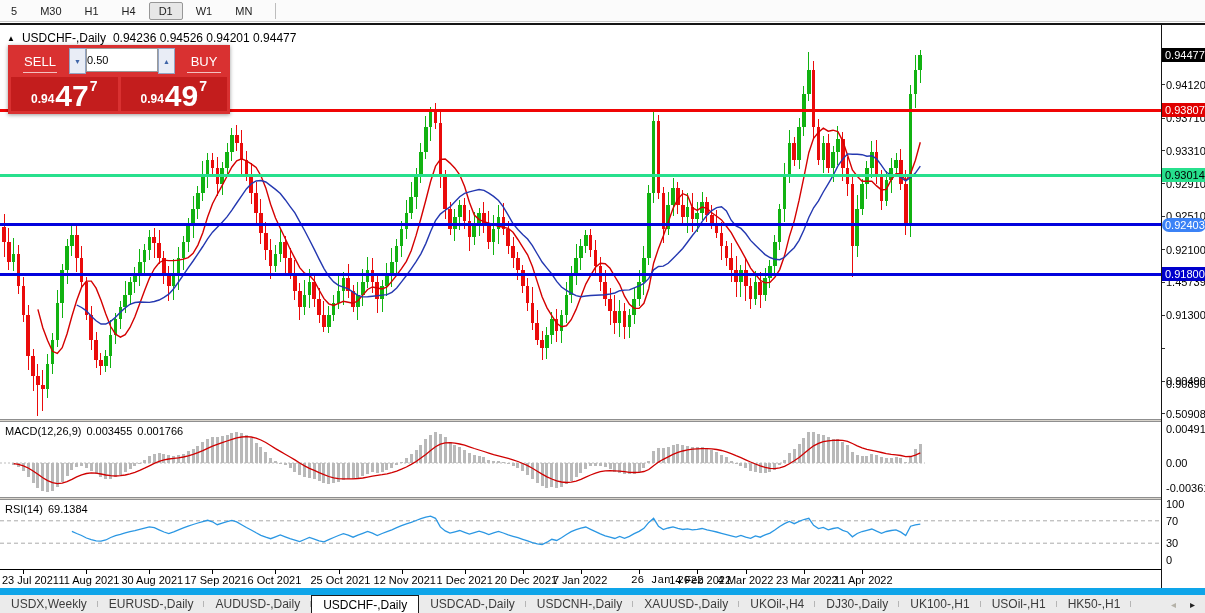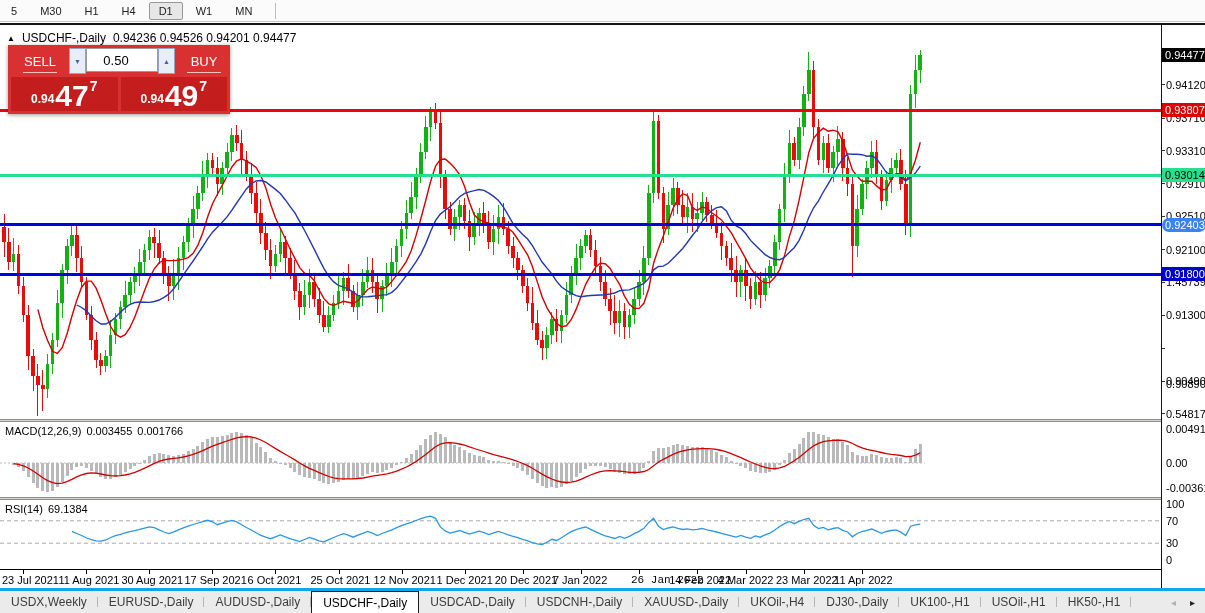--- a/index.html
+++ b/index.html
@@ -41,40 +41,40 @@
 
   .trade { position:absolute; top:20px; left:8px; width:222px; z-index:6;
     background:#d93131; padding:3px; box-shadow:0 1px 4px rgba(0,0,0,.4); }
   .trade-row1 { display:grid; grid-template-columns:58px 17px 72px 17px 58px; height:26px; }
   .trade-btn { color:#fff; font-size:13px; display:flex; align-items:center;
     justify-content:center; position:relative; cursor:pointer; }
   .trade-btn::after { content:""; position:absolute; bottom:1px; width:34px; height:1px; background:#f3c1c1; }
   .spin-btn { background:#e9edf6; border:1px solid #93a5c4; color:#3f65a8; font-size:7px;
     display:flex; align-items:center; justify-content:center; cursor:pointer; }
   .vol-input { width:72px; height:24px; border:1px solid #9a9a9a; background:#fff;
-    text-align:center; padding-right:12px; font-size:13px; font-family:inherit; }
+    text-align:left; padding-right:12px; font-size:11px; font-family:inherit; }
   .trade-row2 { display:grid; grid-template-columns:1fr 1fr; gap:3px; margin-top:3px; height:34px; }
   .price-box { background:#c31d1d; color:#fff; display:flex; align-items:flex-end;
     justify-content:center; padding-bottom:3px; }
   .price-prefix { font-size:12px; font-weight:bold; margin-bottom:2px; }
   .price-big { font-size:30px; font-weight:bold; line-height:25px; margin:0 1px; }
   .price-sup { font-size:14px; font-weight:bold; margin-bottom:14px; }
 
   .ind-label { position:absolute; top:3px; left:5px; font-size:11px; color:#000;
     display:flex; gap:5px; z-index:4; }
 
   
   .date-axis { position:absolute; top:544px; left:0; width:1161px; height:21px;
     border-top:1px solid #000; background:#fff; }
   .date-label { position:absolute; top:4px; font-size:11px; color:#000; white-space:nowrap; }
   .date-tick { position:absolute; top:0; width:1px; height:4px; background:#000; }
 
   
   .tabs { position:absolute; top:588px; left:0; width:1205px; height:25px;
-    background:#ebebeb; border-top:3px solid #0ea5e9; display:flex; align-items:stretch;
+    background:#ebebeb; border-top:7px solid #0ea5e9; display:flex; align-items:stretch;
     font-size:12px; color:#3c3c3c; }
   .tab { display:flex; align-items:center; padding:0 11px; position:relative; cursor:pointer; }
   .tab:not(.active)::after { content:""; position:absolute; right:0; top:6px; bottom:6px;
     width:1px; background:#b5b5b5; }
   .tab.active { background:#fff; border:1px solid #1c1c1c; border-bottom:none; color:#000; }
   .tab-arrows { margin-left:auto; display:flex; align-items:center; gap:14px;
     padding:0 10px; font-size:10px; }
   .arrow-left { color:#b5b2a8; cursor:pointer; }
   .arrow-right { color:#222; cursor:pointer; }
 </style>
@@ -777,21 +777,21 @@
       <div class="ytick" style="top: 218.699px;">0.92100</div>
       <div class="ytick-dash" style="top: 256.883px;"></div>
       <div class="ytick" style="top: 251.383px;">1.45739</div>
       <div class="ytick-dash" style="top: 289.566px;"></div>
       <div class="ytick" style="top: 284.066px;">0.91300</div>
       <div class="ytick-dash" style="top: 323.067px;"></div>
       <div class="ytick" style="top: 317.567px; margin-top: 35px;">0.90890</div>
       <div class="ytick-dash" style="top: 355.751px;"></div>
       <div class="ytick" style="top: 350.251px;">0.90490</div>
       <div class="ytick-dash" style="top: 388.434px;"></div>
-      <div class="ytick" style="top: 382.934px;">0.54817</div>
+      <div class="ytick" style="top: 382.934px;">0.50908</div>
       <div class="price-tag" style="top: 78.2223px; background: rgb(224, 0, 0); color: rgb(255, 255, 255);">0.93807</div>
       <div class="price-tag" style="top: 143.017px; background: rgb(39, 224, 141); color: rgb(0, 0, 0);">0.93014</div>
       <div class="price-tag" style="top: 193px; background: #3b82f6; color: rgb(255, 255, 255); border-radius: 7px;">0.92403</div>
       <div class="price-tag" style="top: 242.212px; background: rgb(0, 0, 204); color: rgb(255, 255, 255);">0.91800</div>
       <div class="price-tag" style="top: 23.4774px; background: rgb(0, 0, 0); color: rgb(255, 255, 255);">0.94477</div>
       <div class="ytick" style="top: 398.1px;">0.004913</div>
       <div class="ytick" style="top: 432px;">0.00</div>
       <div class="ytick" style="top: 456.909px;">-0.00361</div>
       <div class="ytick" style="top: 473px;">100</div>
       <div class="ytick" style="top: 489.8px;">70</div>

